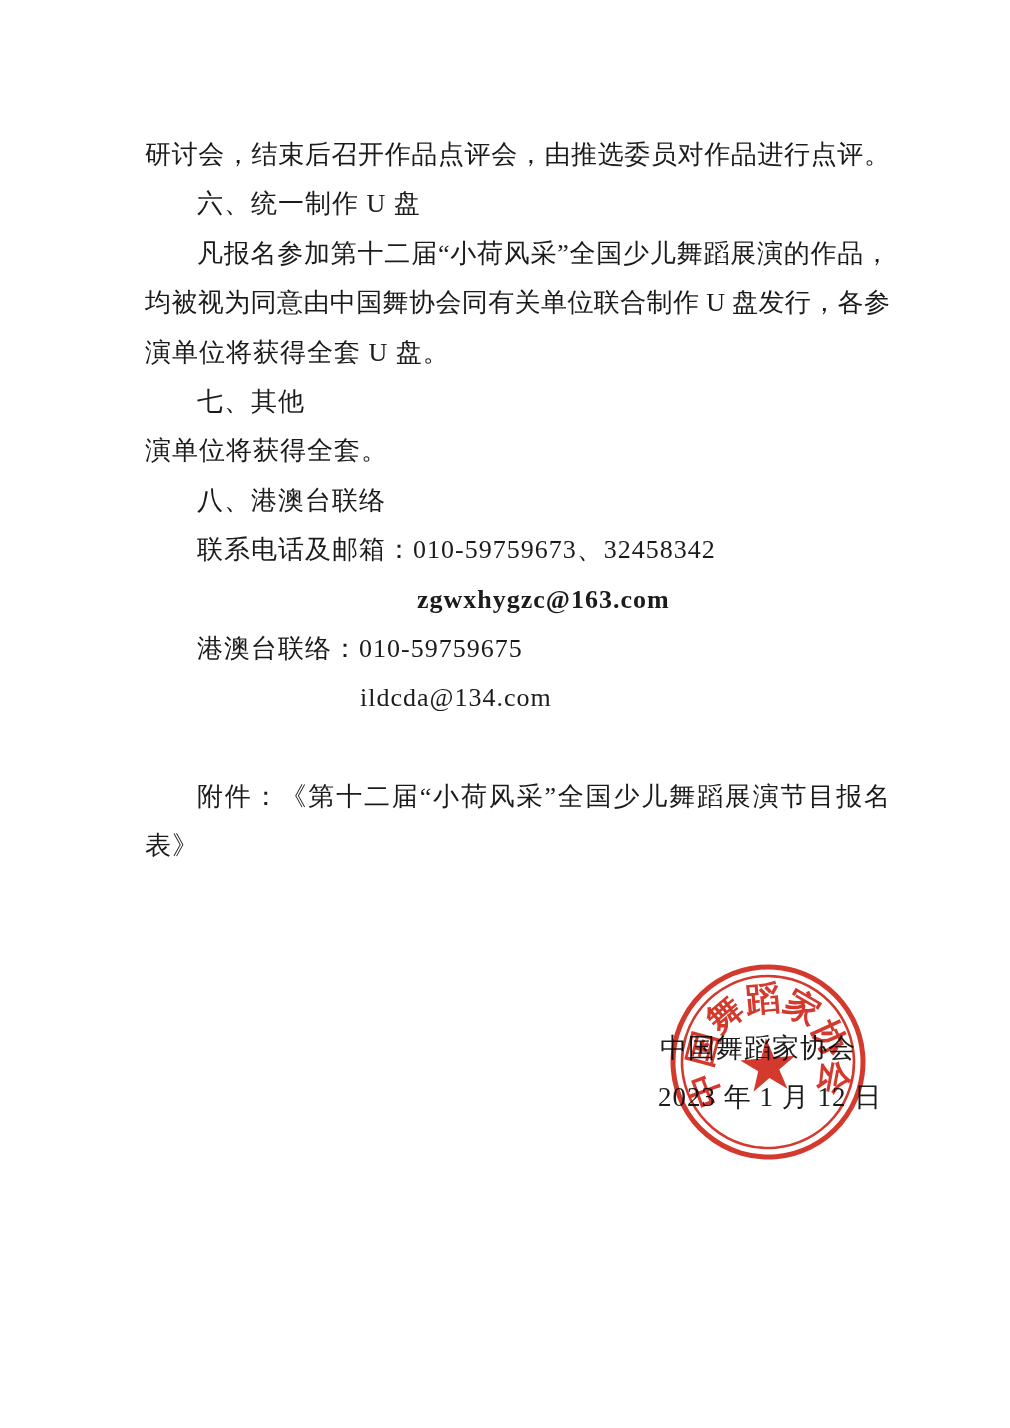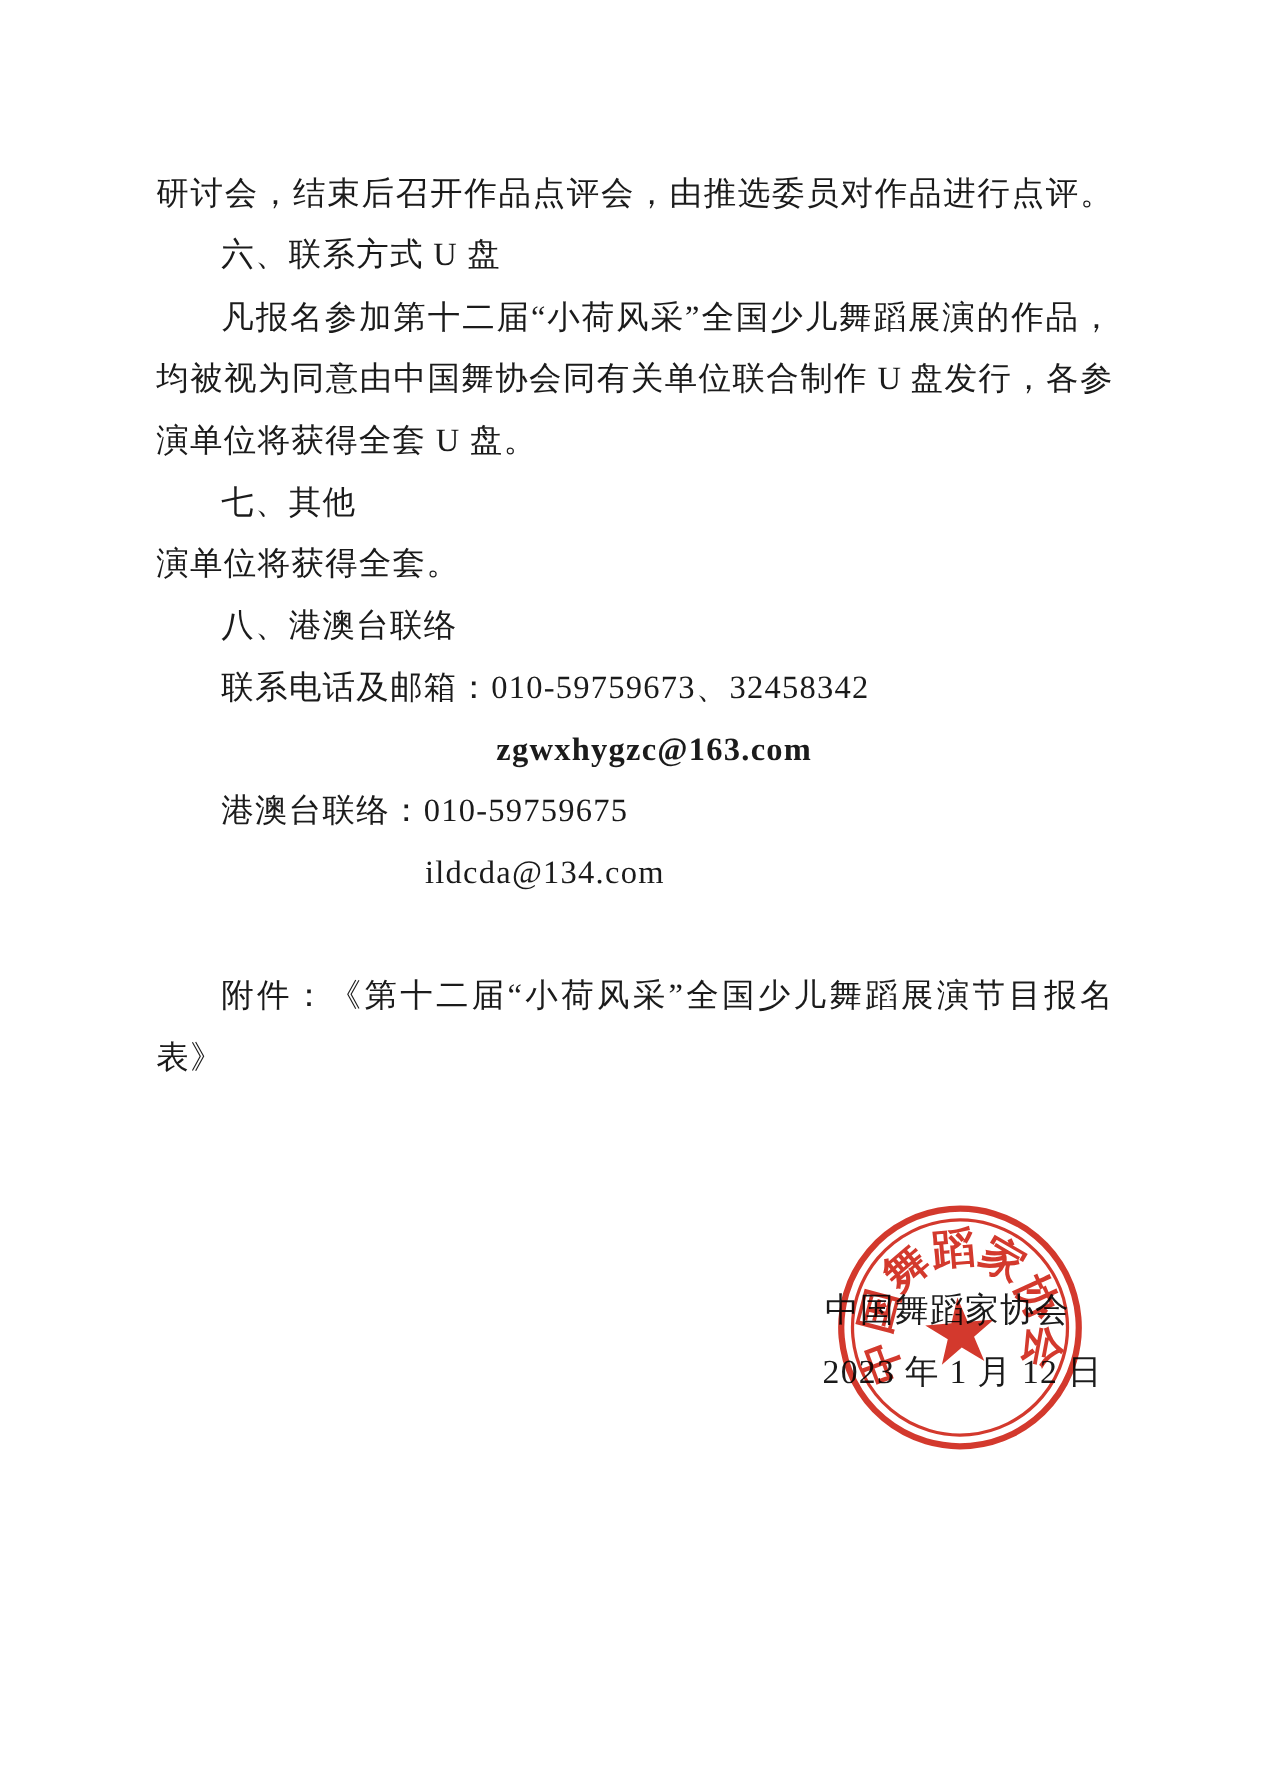--- a/index.html
+++ b/index.html
@@ -9,21 +9,21 @@
     position:relative;
     overflow:hidden;
     font-family:"Liberation Serif","DejaVu Serif",serif;
   }
   .page{position:absolute;inset:0;background:#ffffff;}
   .doc{
     position:absolute;left:125px;top:130px;width:765px;
     font-size:26px;line-height:49.4px;color:#1b1b1b;
     letter-spacing:1px;
   }
-  .line{height:49.4px;overflow:visible;}
+  .line{height:49.4px;overflow:visible;margin-left:20px;}
   .indent{text-indent:52px;}
   .stretch{text-align:justify;text-align-last:justify;letter-spacing:0;}
   .email1{text-indent:272px;font-weight:bold;}
   .email2{text-indent:215px;}
   .sig{
     position:absolute;color:#1b1b1b;font-size:27px;line-height:27px;
     letter-spacing:1px;white-space:nowrap;
   }
   .sig-org{left:660px;top:1035px;}
   .sig-date{left:658px;top:1084px;}
@@ -37,21 +37,21 @@
     font-weight:bold;
   }
 </style>
 </head>
 <body>
 
 <div class="page">
 
   <div class="doc">
     <div class="line stretch">研讨会，结束后召开作品点评会，由推选委员对作品进行点评。</div>
-    <div class="line indent">六、联系方式 U 盘</div>
+    <div class="line indent">六、统一制作 U 盘</div>
     <div class="line indent stretch">凡报名参加第十二届“小荷风采”全国少儿舞蹈展演的作品，</div>
     <div class="line stretch">均被视为同意由中国舞协会同有关单位联合制作 U 盘发行，各参</div>
     <div class="line">演单位将获得全套 U 盘。</div>
     <div class="line indent">七、其他</div>
     <div class="line">演单位将获得全套。</div>
     <div class="line indent">八、港澳台联络</div>
     <div class="line indent">联系电话及邮箱：010-59759673、32458342</div>
     <div class="line email1">zgwxhygzc@163.com</div>
     <div class="line indent">港澳台联络：010-59759675</div>
     <div class="line email2">ildcda@134.com</div>

